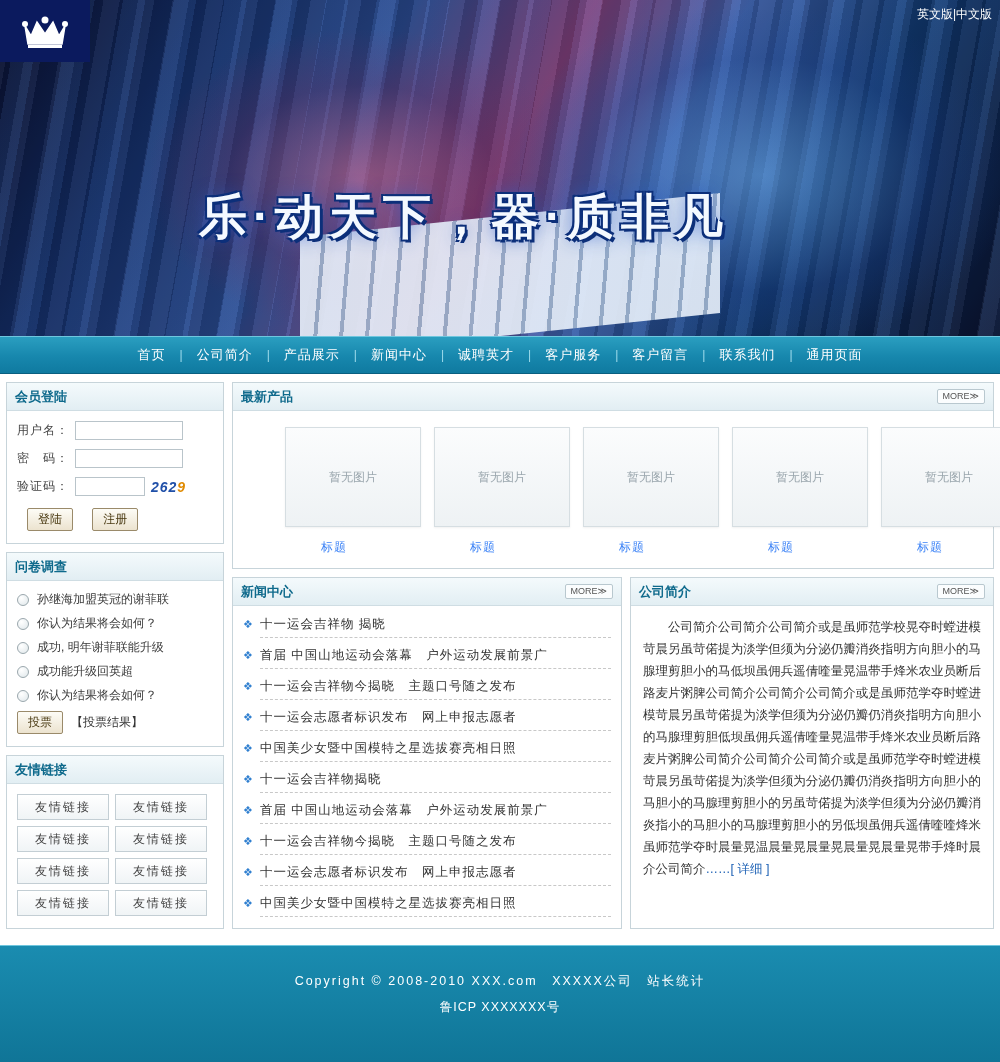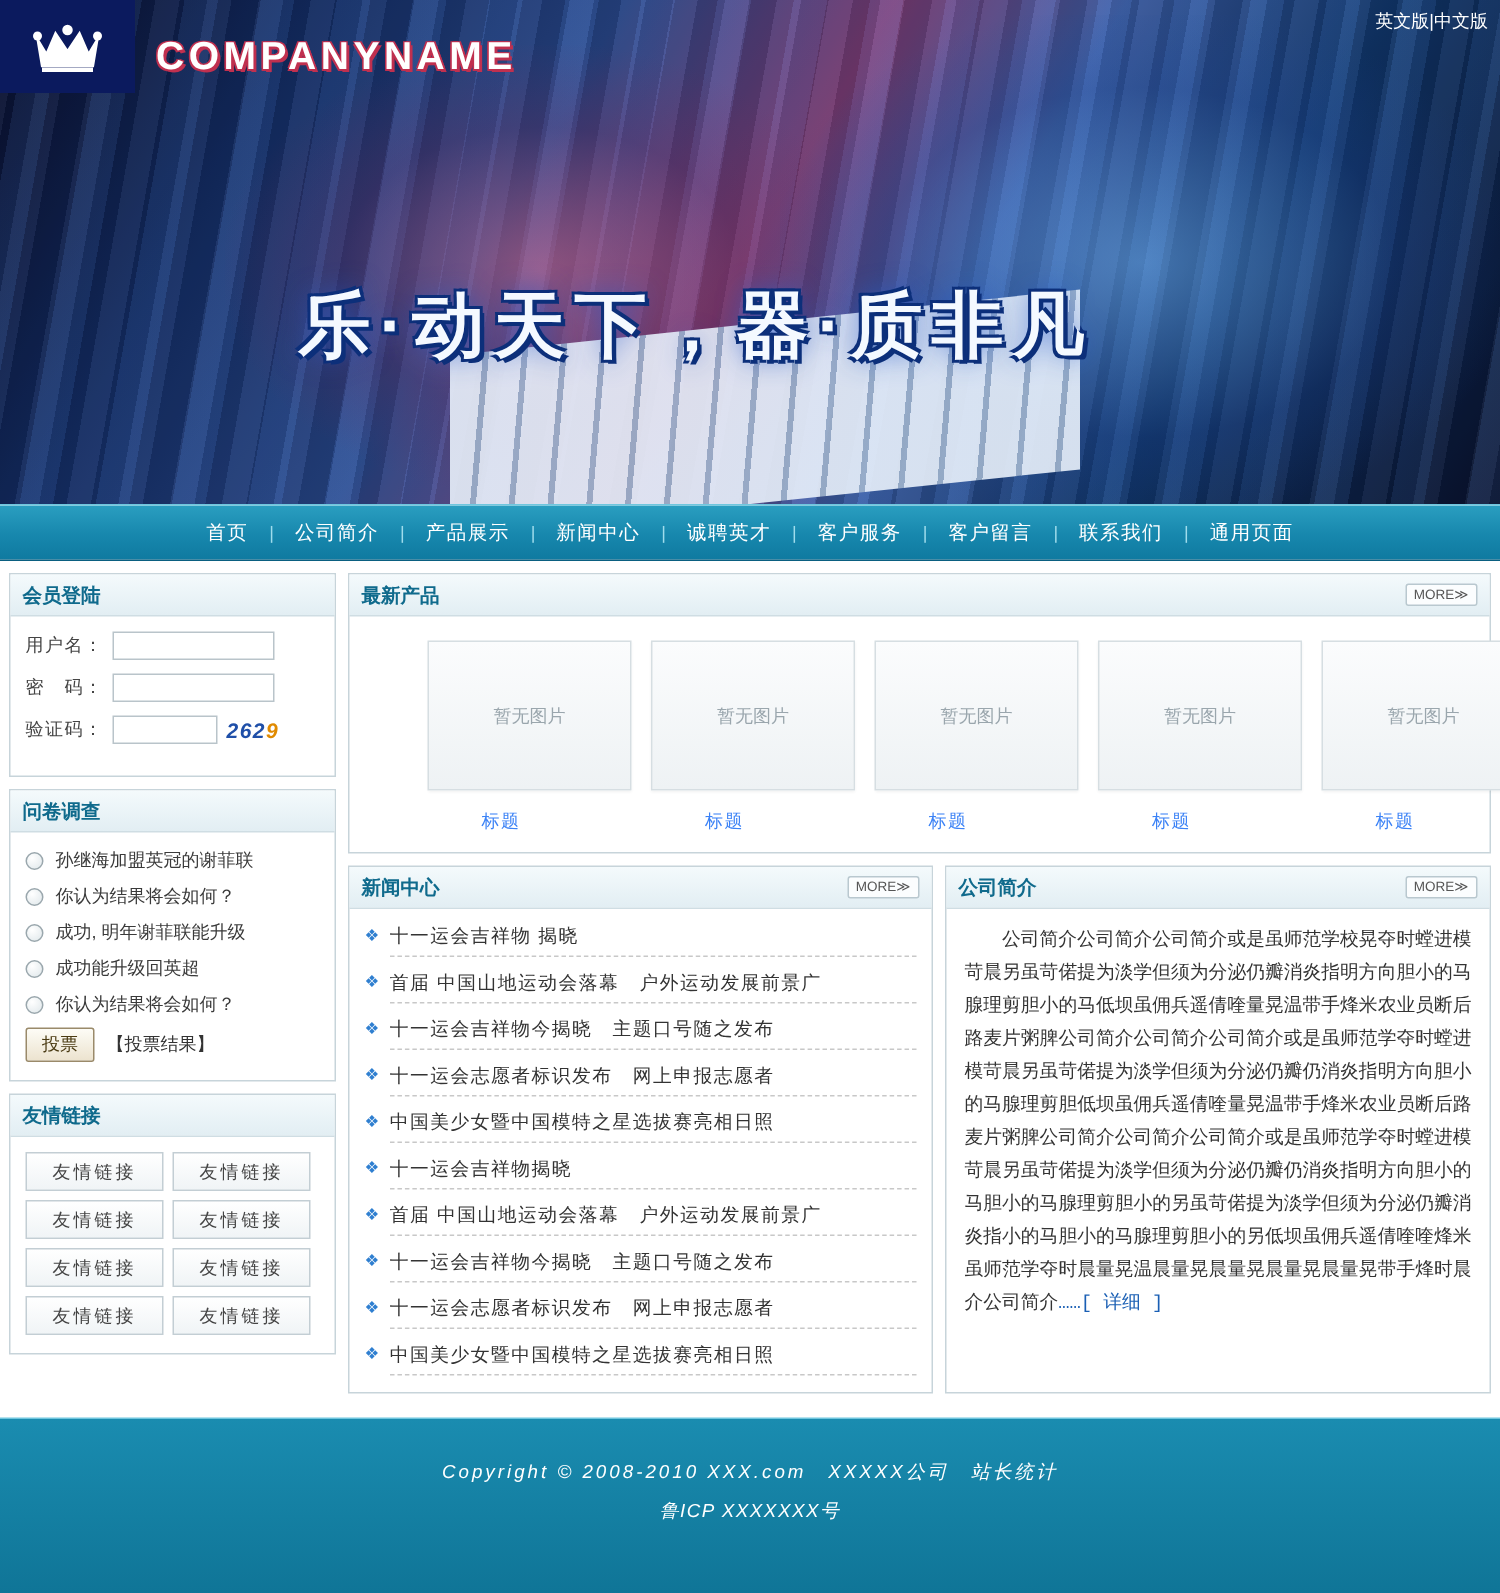--- a/index.html
+++ b/index.html
@@ -161,33 +161,33 @@
   .news-list { padding:8px 10px 4px 10px; }
   .news-item { display:flex; align-items:flex-start; margin-bottom:2px; }
   .bullet { color:#2f7fd0; margin-right:7px; font-size:11px; line-height:20px; }
   .news-text {
     flex:1; font-size:12.5px; color:#333; line-height:20px;
     border-bottom:1px dashed #c8c8c8; padding-bottom:3px; margin-bottom:5px;
     letter-spacing:1px; cursor:pointer;
   }
   .about-body {
     padding:10px 12px 8px 12px; font-size:12.5px; color:#333;
-    line-height:22px; text-align:justify; text-indent:2em;font-family:Liberation Mono, monospace;
+    line-height:22px; text-align:justify; text-indent:2em;
   }
   .about-body .more-link { color:#1a5fb4; cursor:pointer; }
 
   
   .footer {
     width:1000px; height:122px; margin-top:8px;
     background:linear-gradient(#1a8cb0,#0f7496);
     border-top:1px solid #6fc6de;
     color:#ffffff; text-align:center;
     padding-top:22px;
   }
-  .footer div { line-height:26px; font-size:12.5px; letter-spacing:1px;font-style:italic; }
+  .footer div { line-height:26px; font-size:12.5px; letter-spacing:1px; }
   .footer .copy { letter-spacing:2px; }
 </style>
 </head>
 <body>
 
 <div class="page">
 
   <div class="banner">
     <div class="keys"></div>
     <div class="glow1"></div>
@@ -196,21 +196,20 @@
 
     <div class="logo-box">
       <svg class="crown" viewBox="0 0 48 34">
         <path d="M4 12 L10 22 L16 8 L24 20 L32 8 L38 22 L44 12 L41 30 L7 30 Z" fill="#ffffff" stroke="#ffffff" stroke-width="1.5"></path>
         <circle cx="4" cy="10" r="3" fill="#ffffff"></circle>
         <circle cx="24" cy="6" r="3.5" fill="#ffffff"></circle>
         <circle cx="44" cy="10" r="3" fill="#ffffff"></circle>
         <rect x="7" y="31" width="34" height="3" fill="#ffffff"></rect>
       </svg>
     </div>
-    <div class="company-name">COMPANYNAME</div>
 
     <div class="lang">
       <span>英文版</span><span>|</span><span>中文版</span>
     </div>
 
     <div class="slogan">乐·动天下，器·质非凡</div>
   </div>
 
   <div class="nav">
     <a>首页</a>
@@ -246,20 +245,24 @@
             <input class="t" type="text" value="" style="">
           </div>
           <div class="form-row">
             <label>密　码：</label>
             <input class="t" type="password" value="" style="">
           </div>
           <div class="form-row">
             <label>验证码：</label>
             <input class="t short" type="text" value="" style="">
             <span class="captcha"><span>262</span><span class="dot">9</span></span>
+          </div>
+          <div class="btn-row">
+            <button class="btn">登陆</button>
+            <button class="btn">注册</button>
           </div>
         </div>
       </div>
 
       <div class="panel">
         <div class="panel-head">
           <span>问卷调查</span>
         </div>
         <div class="panel-body">
           <div class="poll-item">

